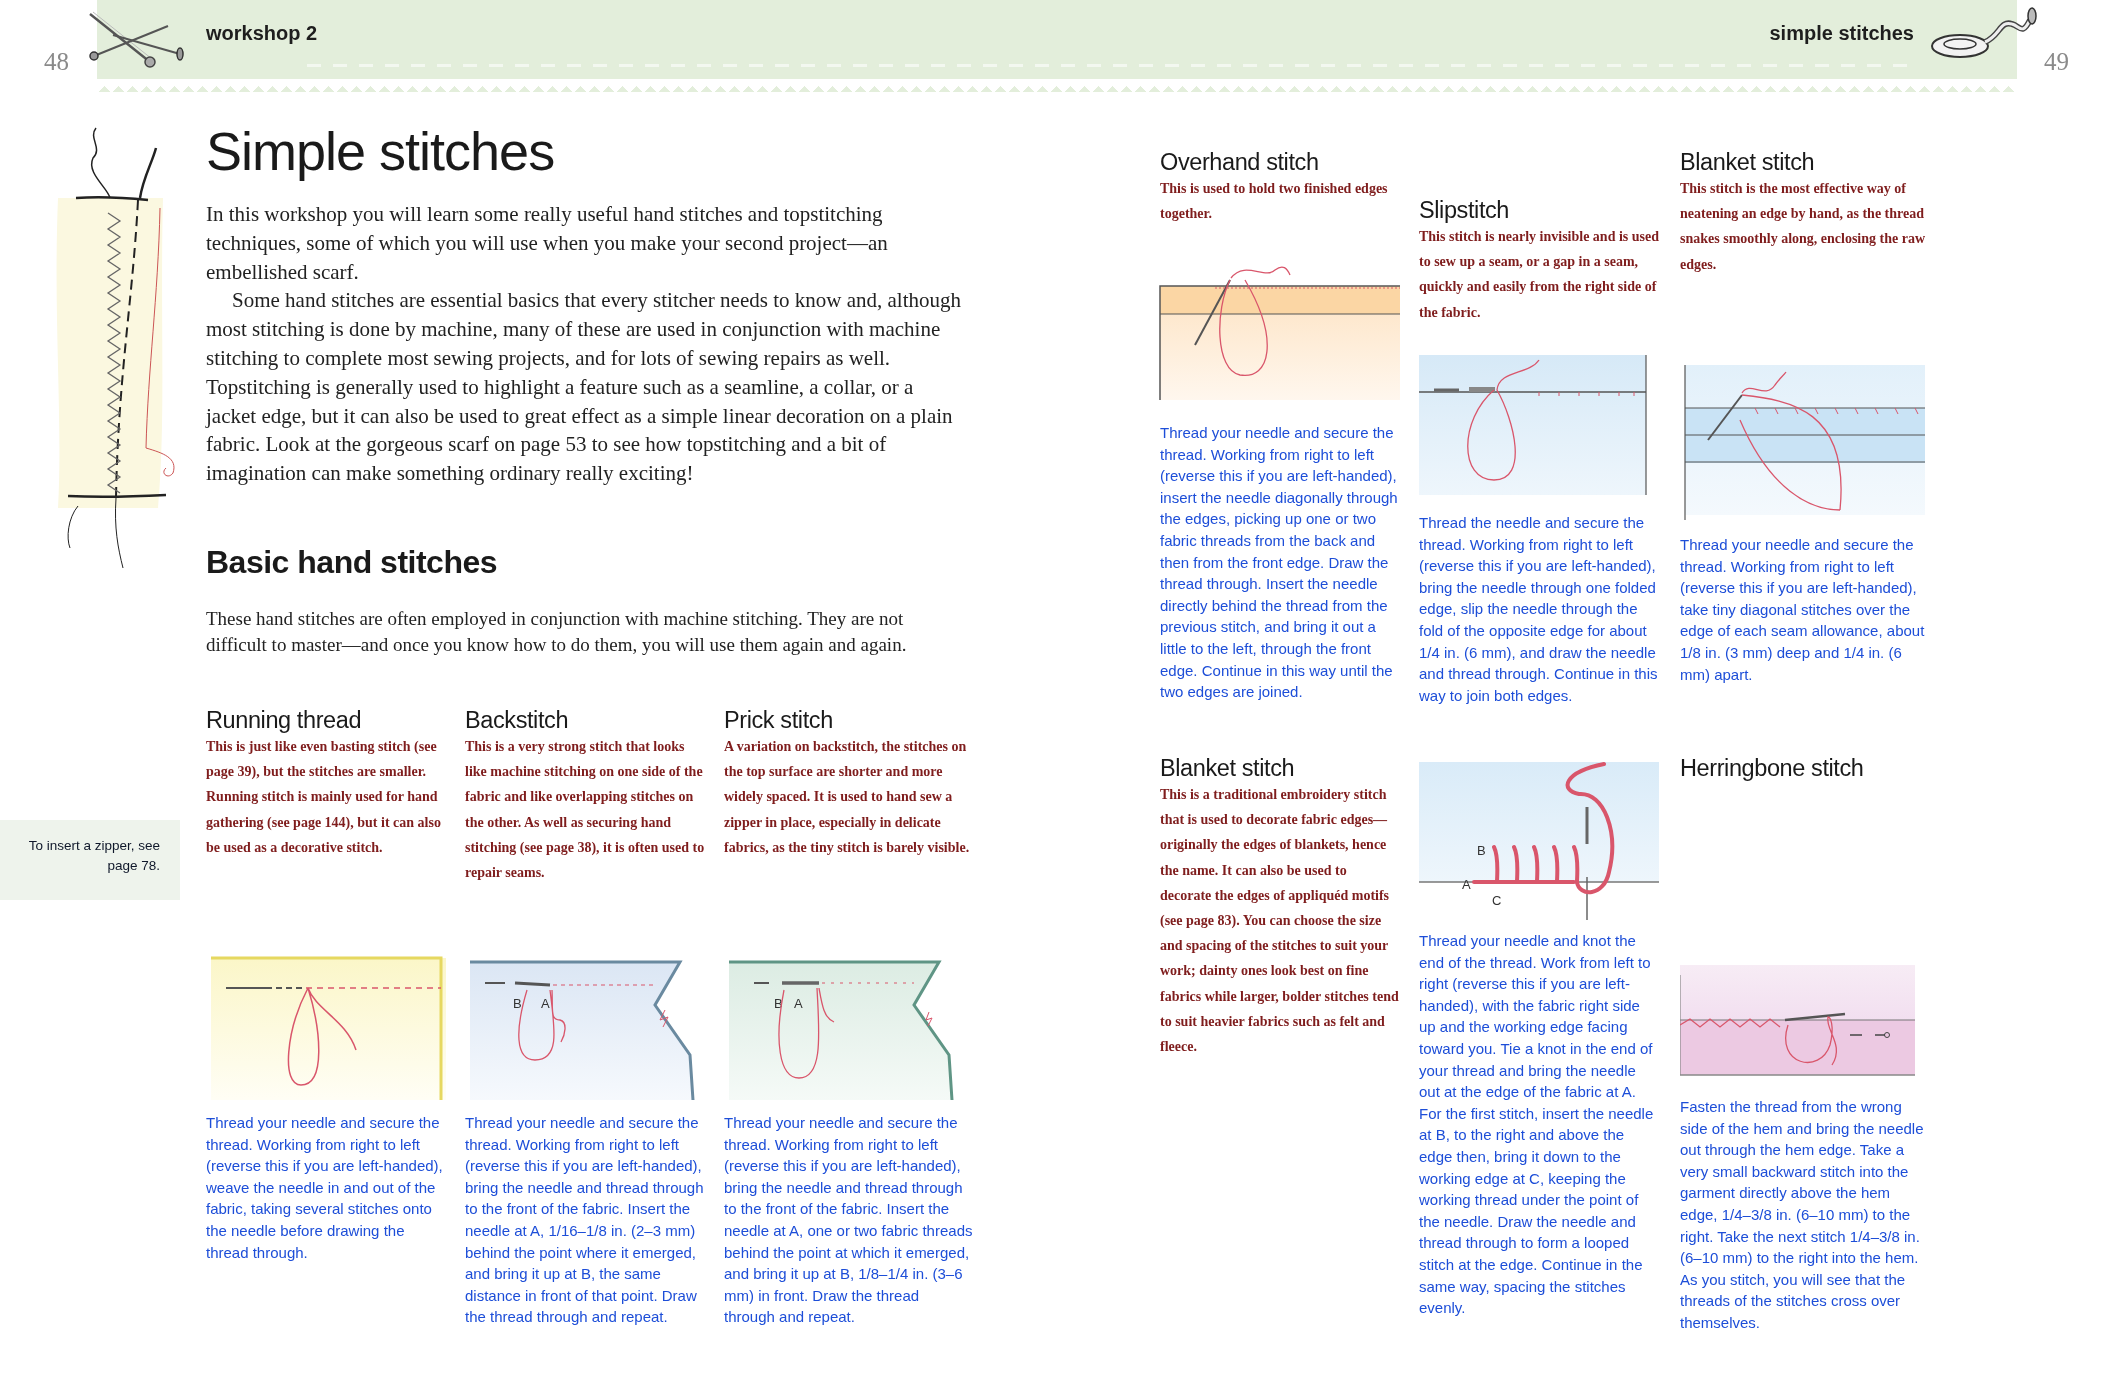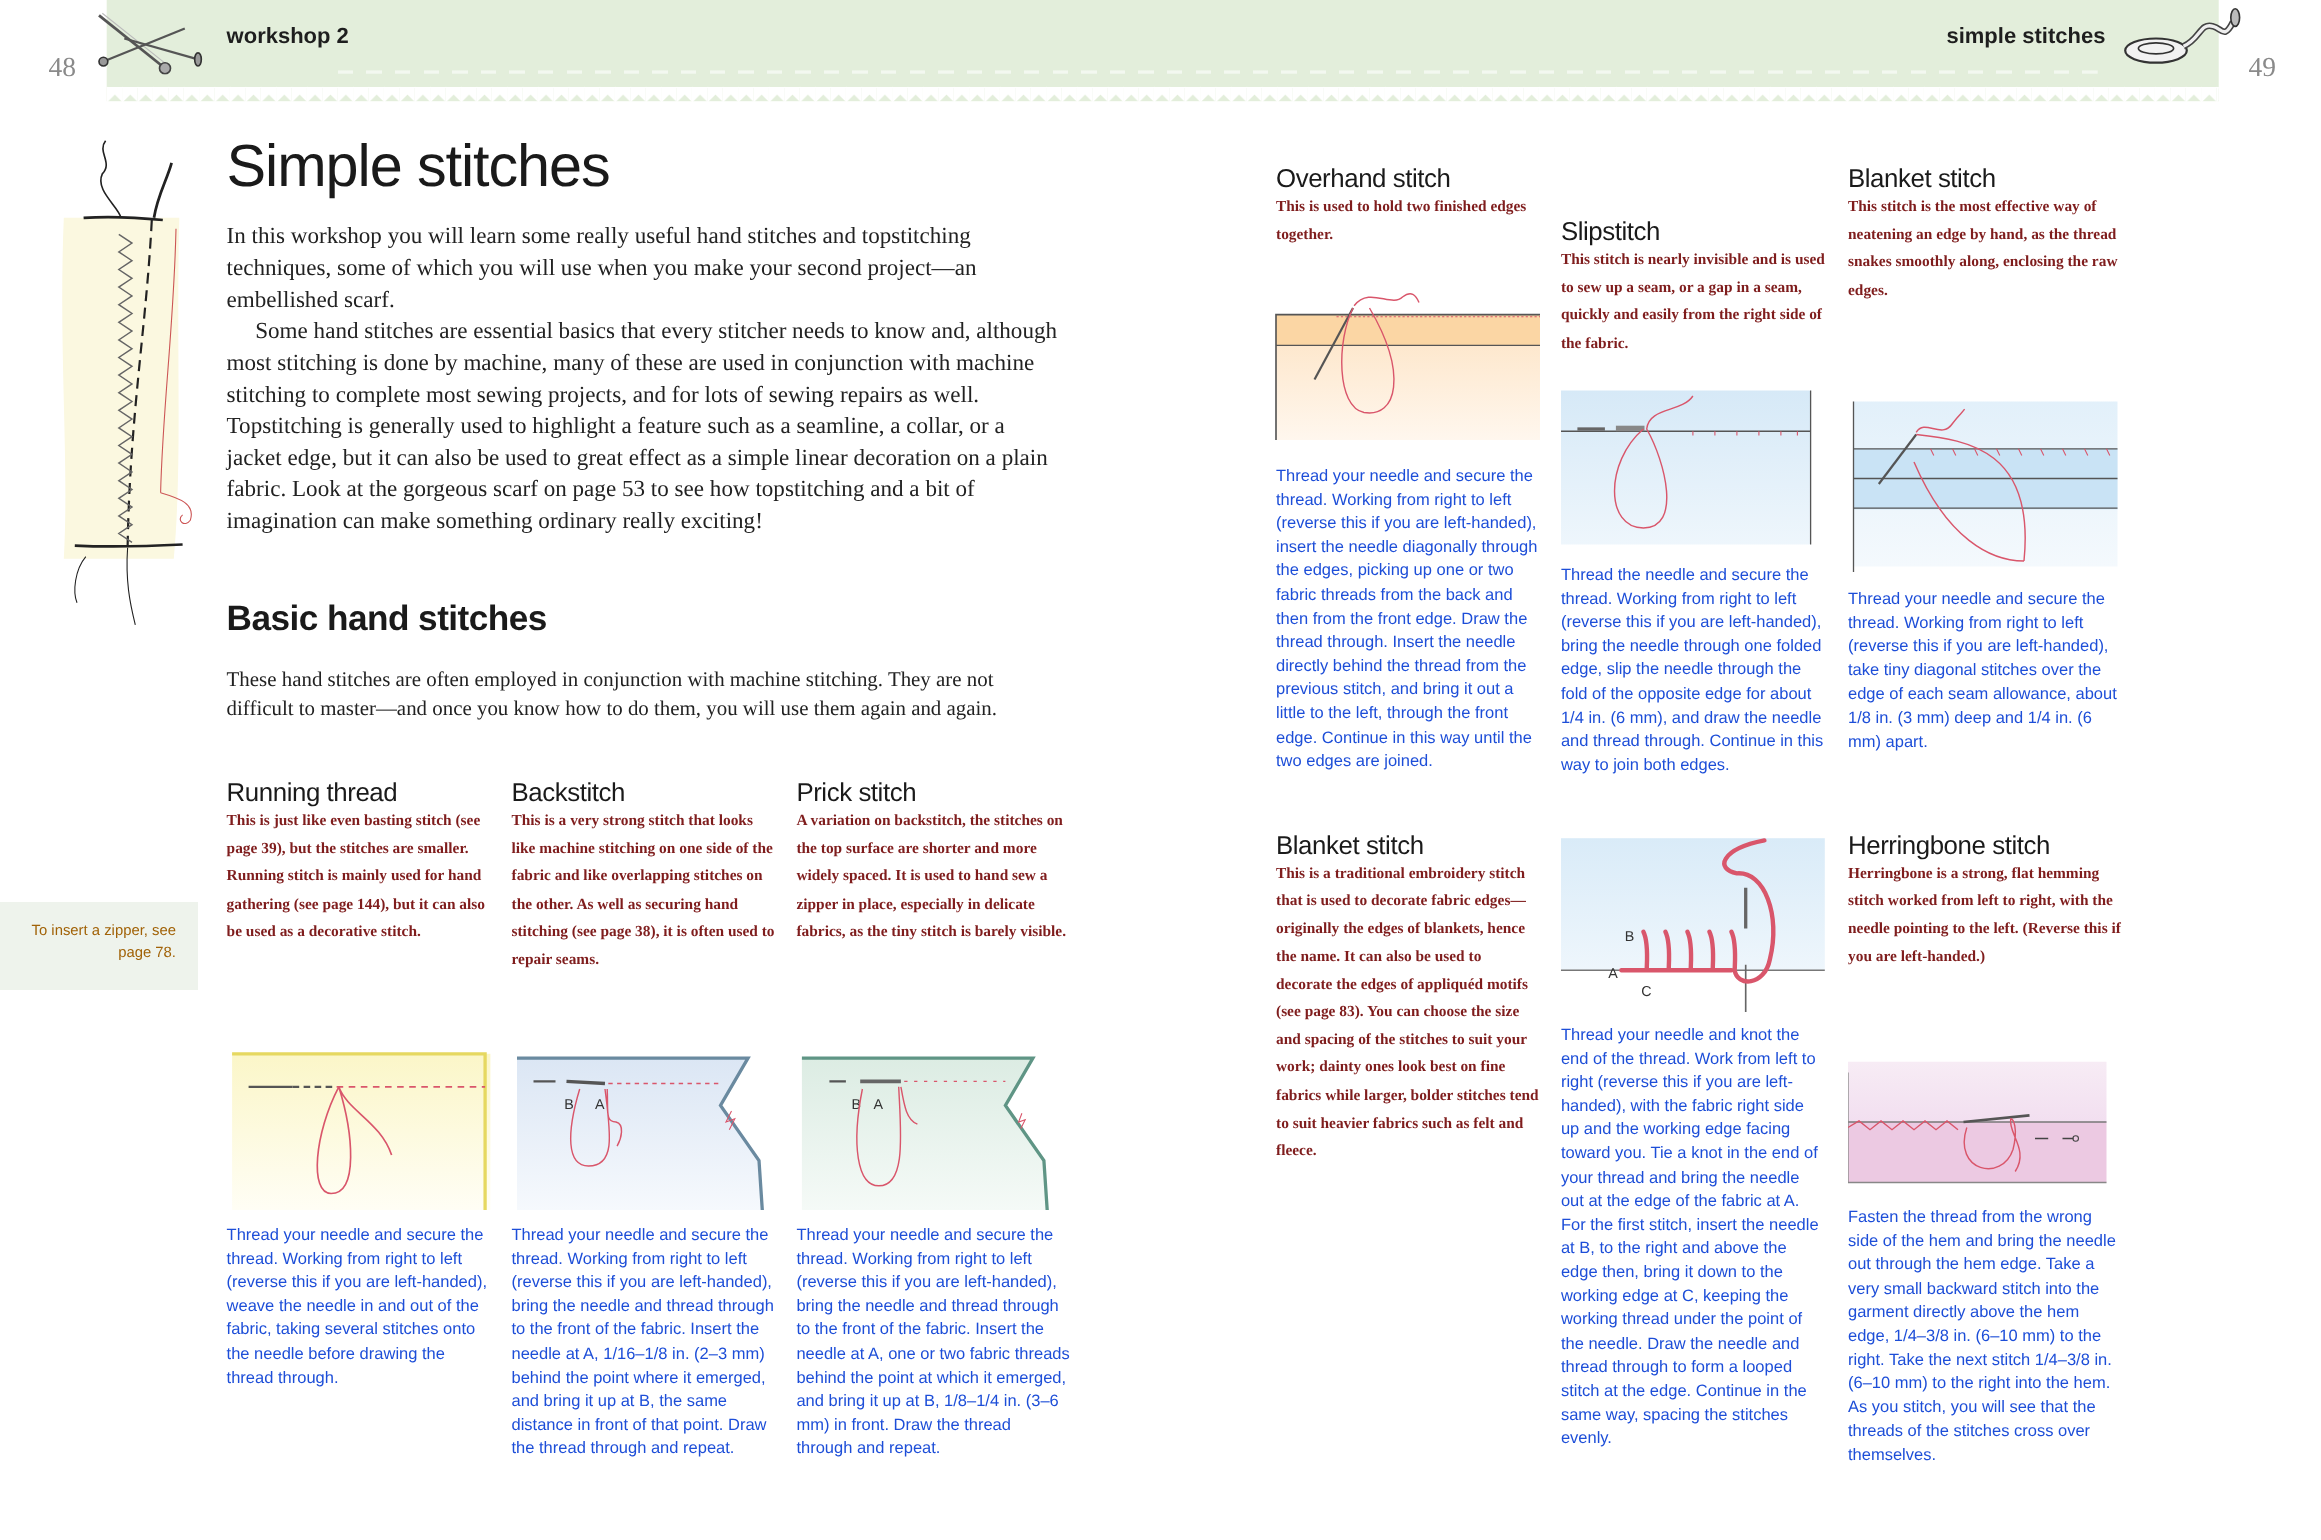--- a/index.html
+++ b/index.html
@@ -30,21 +30,21 @@
   .pins-icon { position: absolute; left: 88px; top: 8px; width: 100px; height: 60px; }
   .tape-icon { position: absolute; left: 1930px; top: 6px; width: 110px; height: 60px; }
 
   
   .seam-illustration { position: absolute; left: 48px; top: 118px; width: 150px; height: 455px; }
 
   
   .margin-note {
     position: absolute; left: 0; top: 820px; width: 180px; height: 80px;
     background: #eef3ec; padding: 16px 20px 0 0; text-align: right;
-    font-size: 13.5px; line-height: 20px; color: #a16207;
+    font-size: 13.5px; line-height: 20px; color: #0f172a;
   }
   .h1 { position: absolute; left: 206px; top: 120px; font-family: "Liberation Sans", sans-serif; font-size: 54px; font-weight: normal; color: #1a1a1a; letter-spacing: -1px; }
   .intro { position: absolute; left: 206px; top: 200px; width: 760px; font-family: "Liberation Serif", serif; font-size: 21px; line-height: 28.8px; color: #222; }
   .intro p + p { text-indent: 26px; }
   .h2 { position: absolute; left: 206px; top: 544px; font-size: 32px; color: #1a1a1a; letter-spacing: -0.5px; }
   .lead { position: absolute; left: 206px; top: 606px; width: 760px; font-family: "Liberation Serif", serif; font-size: 19px; line-height: 25.6px; color: #222; }
 
   .stitch { position: absolute; }
   .stitch .title { font-size: 23.5px; color: #1a1a1a; letter-spacing: -0.4px; line-height: 28px; }
   .stitch .desc { font-family: "Liberation Serif", serif; font-size: 14px; line-height: 25.2px; color: #7f1d1d; font-weight: bold; }
@@ -269,21 +269,20 @@
   <text x="43" y="137" font-family="Liberation Sans, sans-serif" font-size="13" fill="#333">A</text>
   <text x="73" y="153" font-family="Liberation Sans, sans-serif" font-size="13" fill="#333">C</text>
   <path d="M55 130 L155 130 M75 95 C80 105 78 125 78 130 M95 95 C100 105 98 125 98 130 M115 95 C120 105 118 125 118 130 M135 95 C140 105 138 125 138 130 M155 95 C160 105 158 125 158 130 C160 145 185 145 190 120 C200 80 185 40 160 42 C140 38 145 20 185 12" stroke="#d9566b" stroke-width="4" fill="none" stroke-linecap="round"></path>
 </svg>
 <div class="stitch" style="left:1419px; top:930px; width:240px;">
   <div class="caption">Thread your needle and knot the end of the thread. Work from left to right (reverse this if you are left-handed), with the fabric right side up and the working edge facing toward you. Tie a knot in the end of your thread and bring the needle out at the edge of the fabric at A. For the first stitch, insert the needle at B, to the right and above the edge then, bring it down to the working edge at C, keeping the working thread under the point of the needle. Draw the needle and thread through to form a looped stitch at the edge. Continue in the same way, spacing the stitches evenly.</div>
 </div>
 
 <div class="stitch" style="left:1680px; top:754px; width:250px;">
   <div class="title">Herringbone stitch</div>
-  <div class="desc">Herringbone is a strong, flat hemming stitch worked from left to right, with the needle pointing to the left. (Reverse this if you are left-handed.)</div>
 </div>
 <svg class="illus" style="left:1680px; top:965px; width:240px; height:120px;" viewBox="0 0 240 120">
   <defs>
       <linearGradient id="gpk" x1="0" y1="0" x2="0" y2="1">
         <stop offset="0" stop-color="#f7ecf5"></stop>
         <stop offset="1" stop-color="#f2dff0"></stop>
       </linearGradient>
     </defs>
   <rect x="0" y="0" width="235" height="55" fill="url(#gpk)"></rect>
   <rect x="0" y="55" width="235" height="55" fill="#ecc9e2"></rect>

